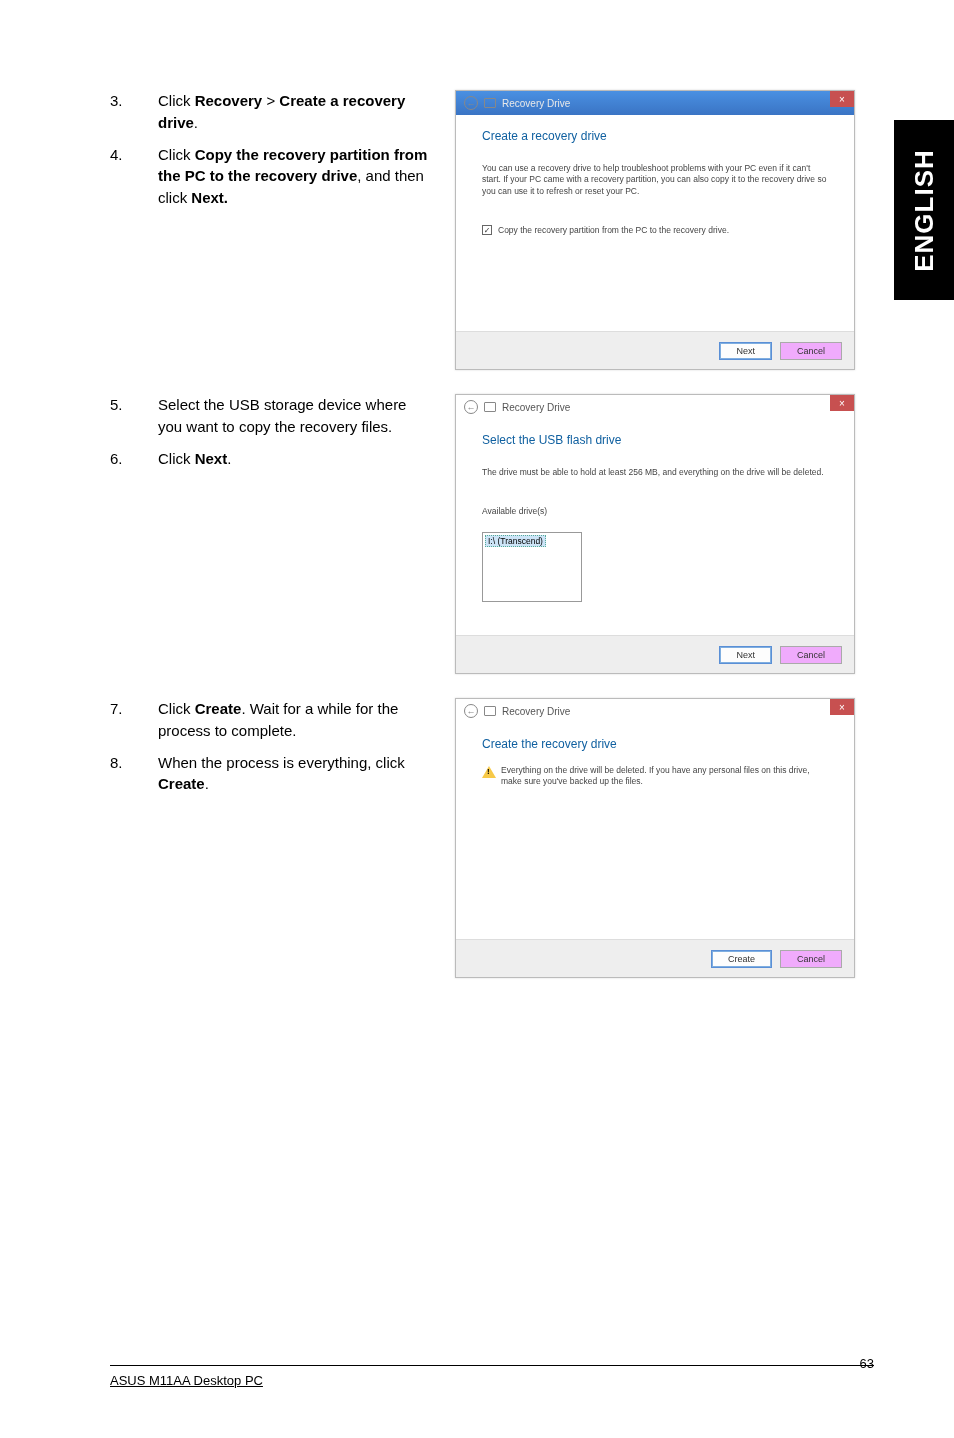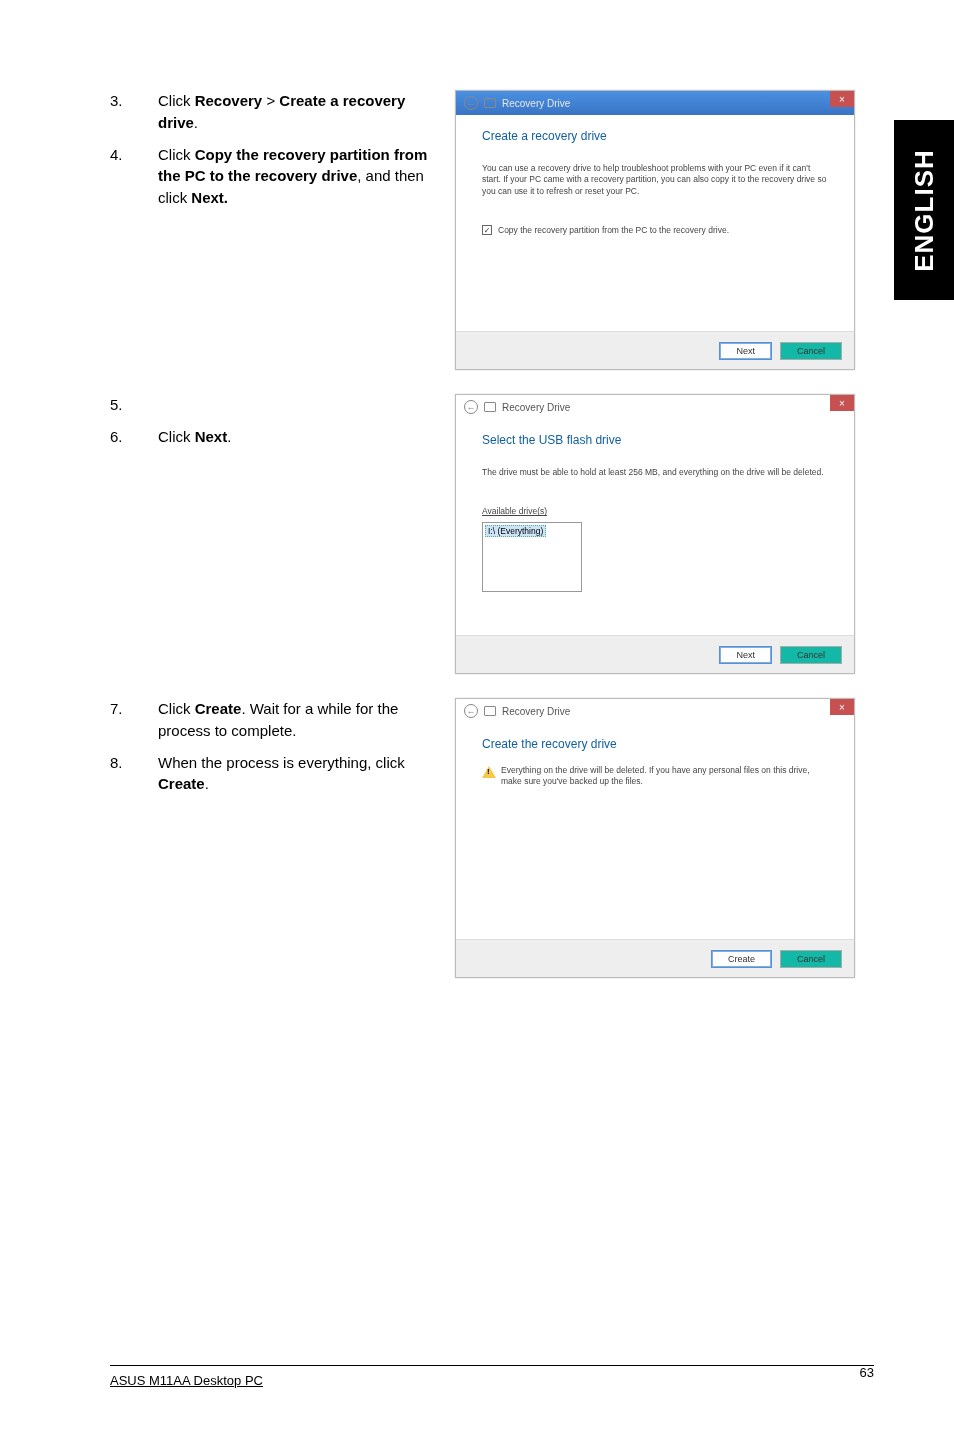--- a/index.html
+++ b/index.html
@@ -18,32 +18,32 @@
   .dialog .close-x { position: absolute; right: 0; top: 0; width: 24px; height: 16px; background: #c75050; color: #fff; display: flex; align-items: center; justify-content: center; font-size: 10px; cursor: pointer; }
   .dialog .titlebar { height: 24px; display:flex; align-items:center; padding-left: 8px; gap:6px; font-size: 10px; color:#555;}
   .dialog .titlebar.blue { background: linear-gradient(#4a90e2,#3a74c4); color:#e8e8e8; }
   .dialog .back-arrow { width:14px; height:14px; border:1px solid #888; border-radius:50%; display:flex; align-items:center; justify-content:center; font-size:9px; color:#888; }
   .dialog .titlebar .drive-icon { width:12px; height:10px; border:1px solid #888; border-radius:1px; position:relative; }
   .dialog .body { padding: 14px 26px 10px 26px; flex:1; }
   .dialog .heading { color: #1060a0; font-size: 12px; margin-bottom: 14px; }
   .dialog .desc { font-size: 8.5px; color: #444; line-height:1.35; margin-bottom: 28px; margin-top: 20px; }
   .dialog .checkbox-row { display:flex; align-items:center; gap:6px; font-size:8.5px; color:#444; margin-top:20px; }
   .dialog .chk { width:10px; height:10px; border:1px solid #666; display:flex; align-items:center; justify-content:center; font-size:8px; color:#333;}
-  .dialog .listbox-label { font-size:8.5px; color:#444; margin-bottom:6px;text-decoration:underline; }
+  .dialog .listbox-label { font-size:8.5px; color:#444; margin-bottom:16px; }
   .dialog .listbox { border:1px solid #999; height:70px; width:100px; padding:2px; }
   .dialog .listbox .item { background:#cce4f7; border:1px dotted #5a9; font-size:8.5px; padding:0 2px; color:#000; display:inline-block; }
   .dialog .warn-row { display:flex; gap:5px; font-size:8.5px; color:#444; line-height:1.35; }
   .dialog .warn-icon { width:0; height:0; border-left:7px solid transparent; border-right:7px solid transparent; border-bottom:12px solid #f7c948; position:relative; flex-shrink:0; margin-top:1px;}
   .dialog .warn-icon::after { content:"!"; position:absolute; left:-2px; top:1px; font-size:8px; color:#000; font-weight:bold; }
   .dialog .buttons { height: 38px; background: #eee; display:flex; align-items:center; justify-content:flex-end; padding-right:12px; gap:8px; border-top:1px solid #ddd; }
-  .dialog .btn { border:1px solid #aaa; background:#14b8a6; font-size:9px; padding:3px 16px; color:#333; cursor:pointer; }
+  .dialog .btn { border:1px solid #aaa; background:#f0abfc; font-size:9px; padding:3px 16px; color:#333; cursor:pointer; }
   .dialog .btn.primary { border:1px solid #5a8fd6; background:#fdfdfd; box-shadow: inset 0 0 0 1px #7faee0; }
   .footer-line { position:absolute; left:110px; right:80px; bottom:72px; border-top:1px solid #000; }
   .footer-text { position:absolute; left:110px; bottom:50px; font-size:13px; color:#000;text-decoration:underline; }
-  .footer-page { position:absolute; right:80px; bottom:58px; font-size:13px; color:#000; }
+  .footer-page { position:absolute; right:80px; bottom:67px; font-size:13px; color:#000; }
 </style>
 </head>
 <body>
 
 <div class="side-tab">
     <span>ENGLISH</span>
   </div>
 
 <div class="page">
 
@@ -83,20 +83,21 @@
           <div class="btn">Cancel</div>
         </div>
       </div>
     </div>
   </div>
 
   <div class="row">
     <div class="left-col">
       <div class="step">
         <div class="step-num">5.</div>
+        <div class="step-text">Select the USB storage device where you want to copy the recovery files.</div>
       </div>
       <div class="step">
         <div class="step-num">6.</div>
         <div class="step-text">
           <span>Click </span><span class="bold">Next</span><span>.</span>
         </div>
       </div>
     </div>
     <div class="right-col">
       <div class="dialog">
@@ -104,21 +105,21 @@
         <div class="titlebar">
           <div class="back-arrow">←</div>
           <div class="drive-icon"></div>
           <span>Recovery Drive</span>
         </div>
         <div class="body">
           <div class="heading">Select the USB flash drive</div>
           <div class="desc">The drive must be able to hold at least 256 MB, and everything on the drive will be deleted.</div>
           <div class="listbox-label">Available drive(s)</div>
           <div class="listbox">
-            <span class="item">I:\ (Everything)</span>
+            <span class="item">I:\ (Transcend)</span>
           </div>
         </div>
         <div class="buttons">
           <div class="btn primary">Next</div>
           <div class="btn">Cancel</div>
         </div>
       </div>
     </div>
   </div>
 

